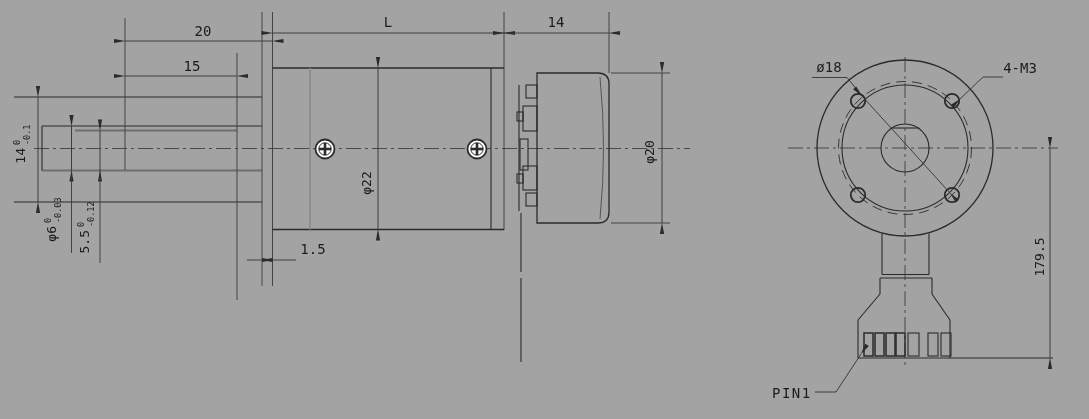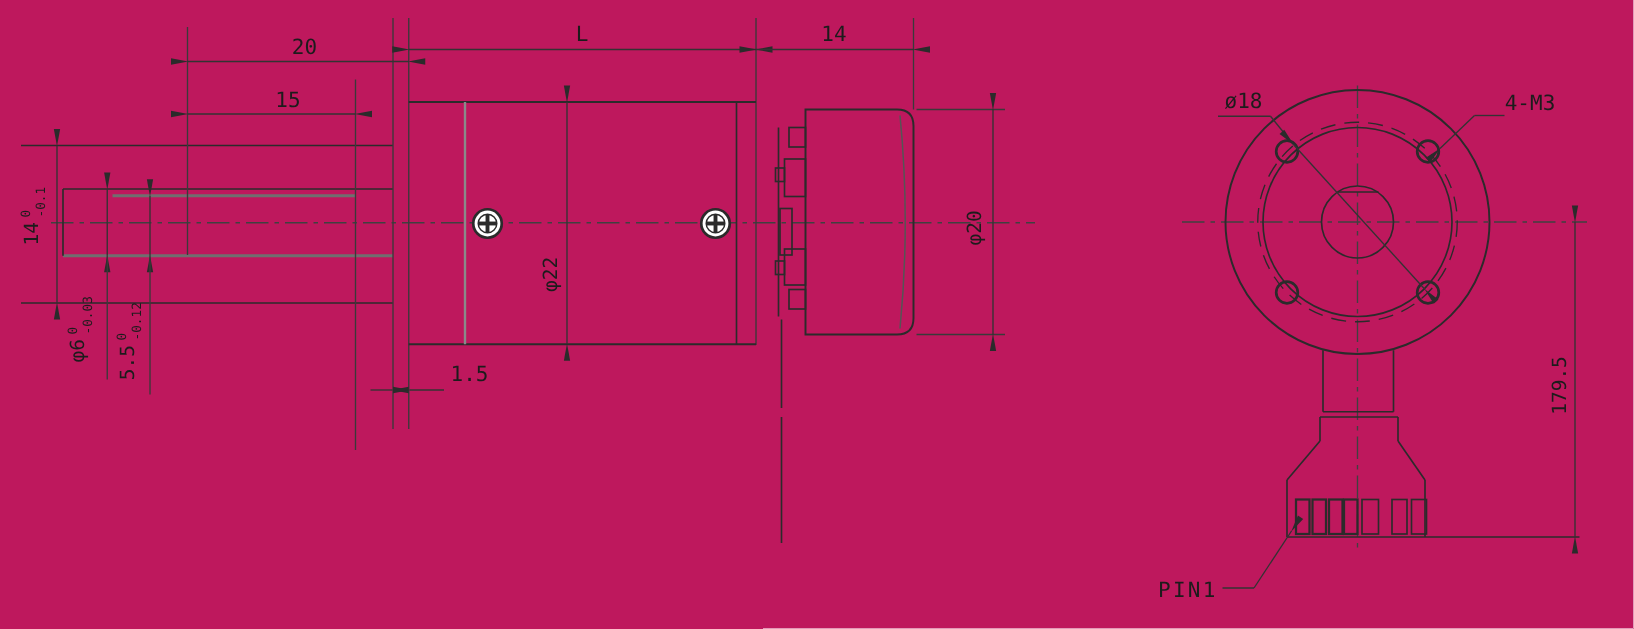--- a/index.html
+++ b/index.html
@@ -1,16 +1,16 @@
 <!DOCTYPE html>
 <html><head>
 <meta charset="utf-8">
 <style>
   html,body{margin:0;padding:0;background:#ffffff;}
-  .canvas{position:relative;width:1089px;height:419px;background:#be185d;overflow:hidden;
+  .canvas{position:relative;width:1089px;height:419px;background:#a3a3a3;overflow:hidden;
           font-family:"DejaVu Sans Mono","Liberation Mono",monospace;}
   svg{display:block;}
   svg text{fill:#1c1c1c;font-family:"DejaVu Sans Mono","Liberation Mono",monospace;}
   .dimtxt{font-size:14px;}
   .dimtxt-sm{font-size:13px;}
   .tol{font-size:8.5px;}
   .outline{stroke:#2b2b2b;stroke-width:1.3;fill:none;}
   .outline-thin{stroke:#2b2b2b;stroke-width:1.1;fill:none;}
   .soft{stroke:#6f6f6f;stroke-width:2;fill:none;}
   .softthin{stroke:#8a8a8a;stroke-width:1.6;fill:none;}

